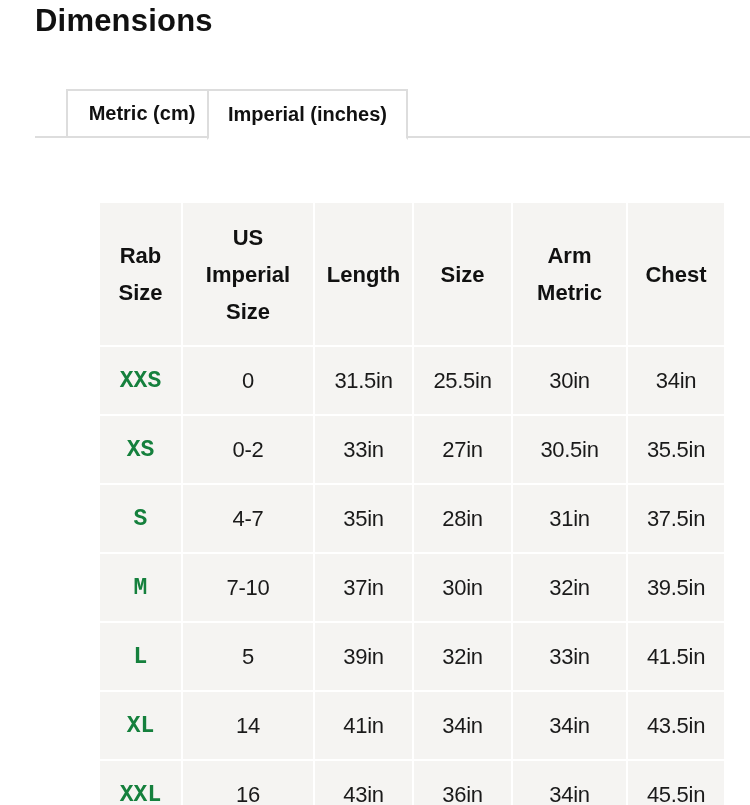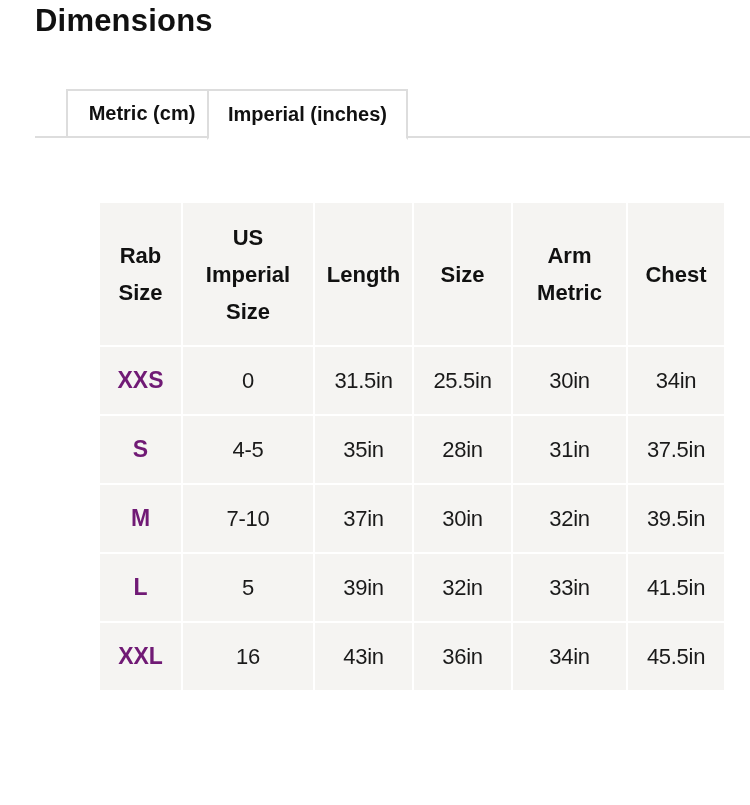--- a/index.html
+++ b/index.html
@@ -91,22 +91,23 @@
     table.size-table td {
       height: 67px;
       font-size: 22px;
       font-weight: normal;
       color: #1a1a1a;
       letter-spacing: -0.3px;
     }
     table.size-table td.size-label {
       font-weight: bold;
       font-size: 23px;
-      color: #701a75;
+      color: #15803d;
       letter-spacing: 0;
+      font-family: Liberation Mono, monospace;
     }
     .head-line { display: block; }
   </style>
 </head>
 <body>
 
 <div class="page">
   <h2 class="title">Dimensions</h2>
 
   <div class="tabs">
@@ -157,22 +158,30 @@
       <tbody id="table-body">
       <tr>
             <td class="size-label">XXS</td>
             <td>0</td>
             <td>31.5in</td>
             <td>25.5in</td>
             <td>30in</td>
             <td>34in</td>
           </tr>
           <tr>
+            <td class="size-label">XS</td>
+            <td>0-2</td>
+            <td>33in</td>
+            <td>27in</td>
+            <td>30.5in</td>
+            <td>35.5in</td>
+          </tr>
+          <tr>
             <td class="size-label">S</td>
-            <td>4-5</td>
+            <td>4-7</td>
             <td>35in</td>
             <td>28in</td>
             <td>31in</td>
             <td>37.5in</td>
           </tr>
           <tr>
             <td class="size-label">M</td>
             <td>7-10</td>
             <td>37in</td>
             <td>30in</td>
@@ -181,20 +190,28 @@
           </tr>
           <tr>
             <td class="size-label">L</td>
             <td>5</td>
             <td>39in</td>
             <td>32in</td>
             <td>33in</td>
             <td>41.5in</td>
           </tr>
           <tr>
+            <td class="size-label">XL</td>
+            <td>14</td>
+            <td>41in</td>
+            <td>34in</td>
+            <td>34in</td>
+            <td>43.5in</td>
+          </tr>
+          <tr>
             <td class="size-label">XXL</td>
             <td>16</td>
             <td>43in</td>
             <td>36in</td>
             <td>34in</td>
             <td>45.5in</td>
           </tr>
         </tbody>
     </table>
   </div>

